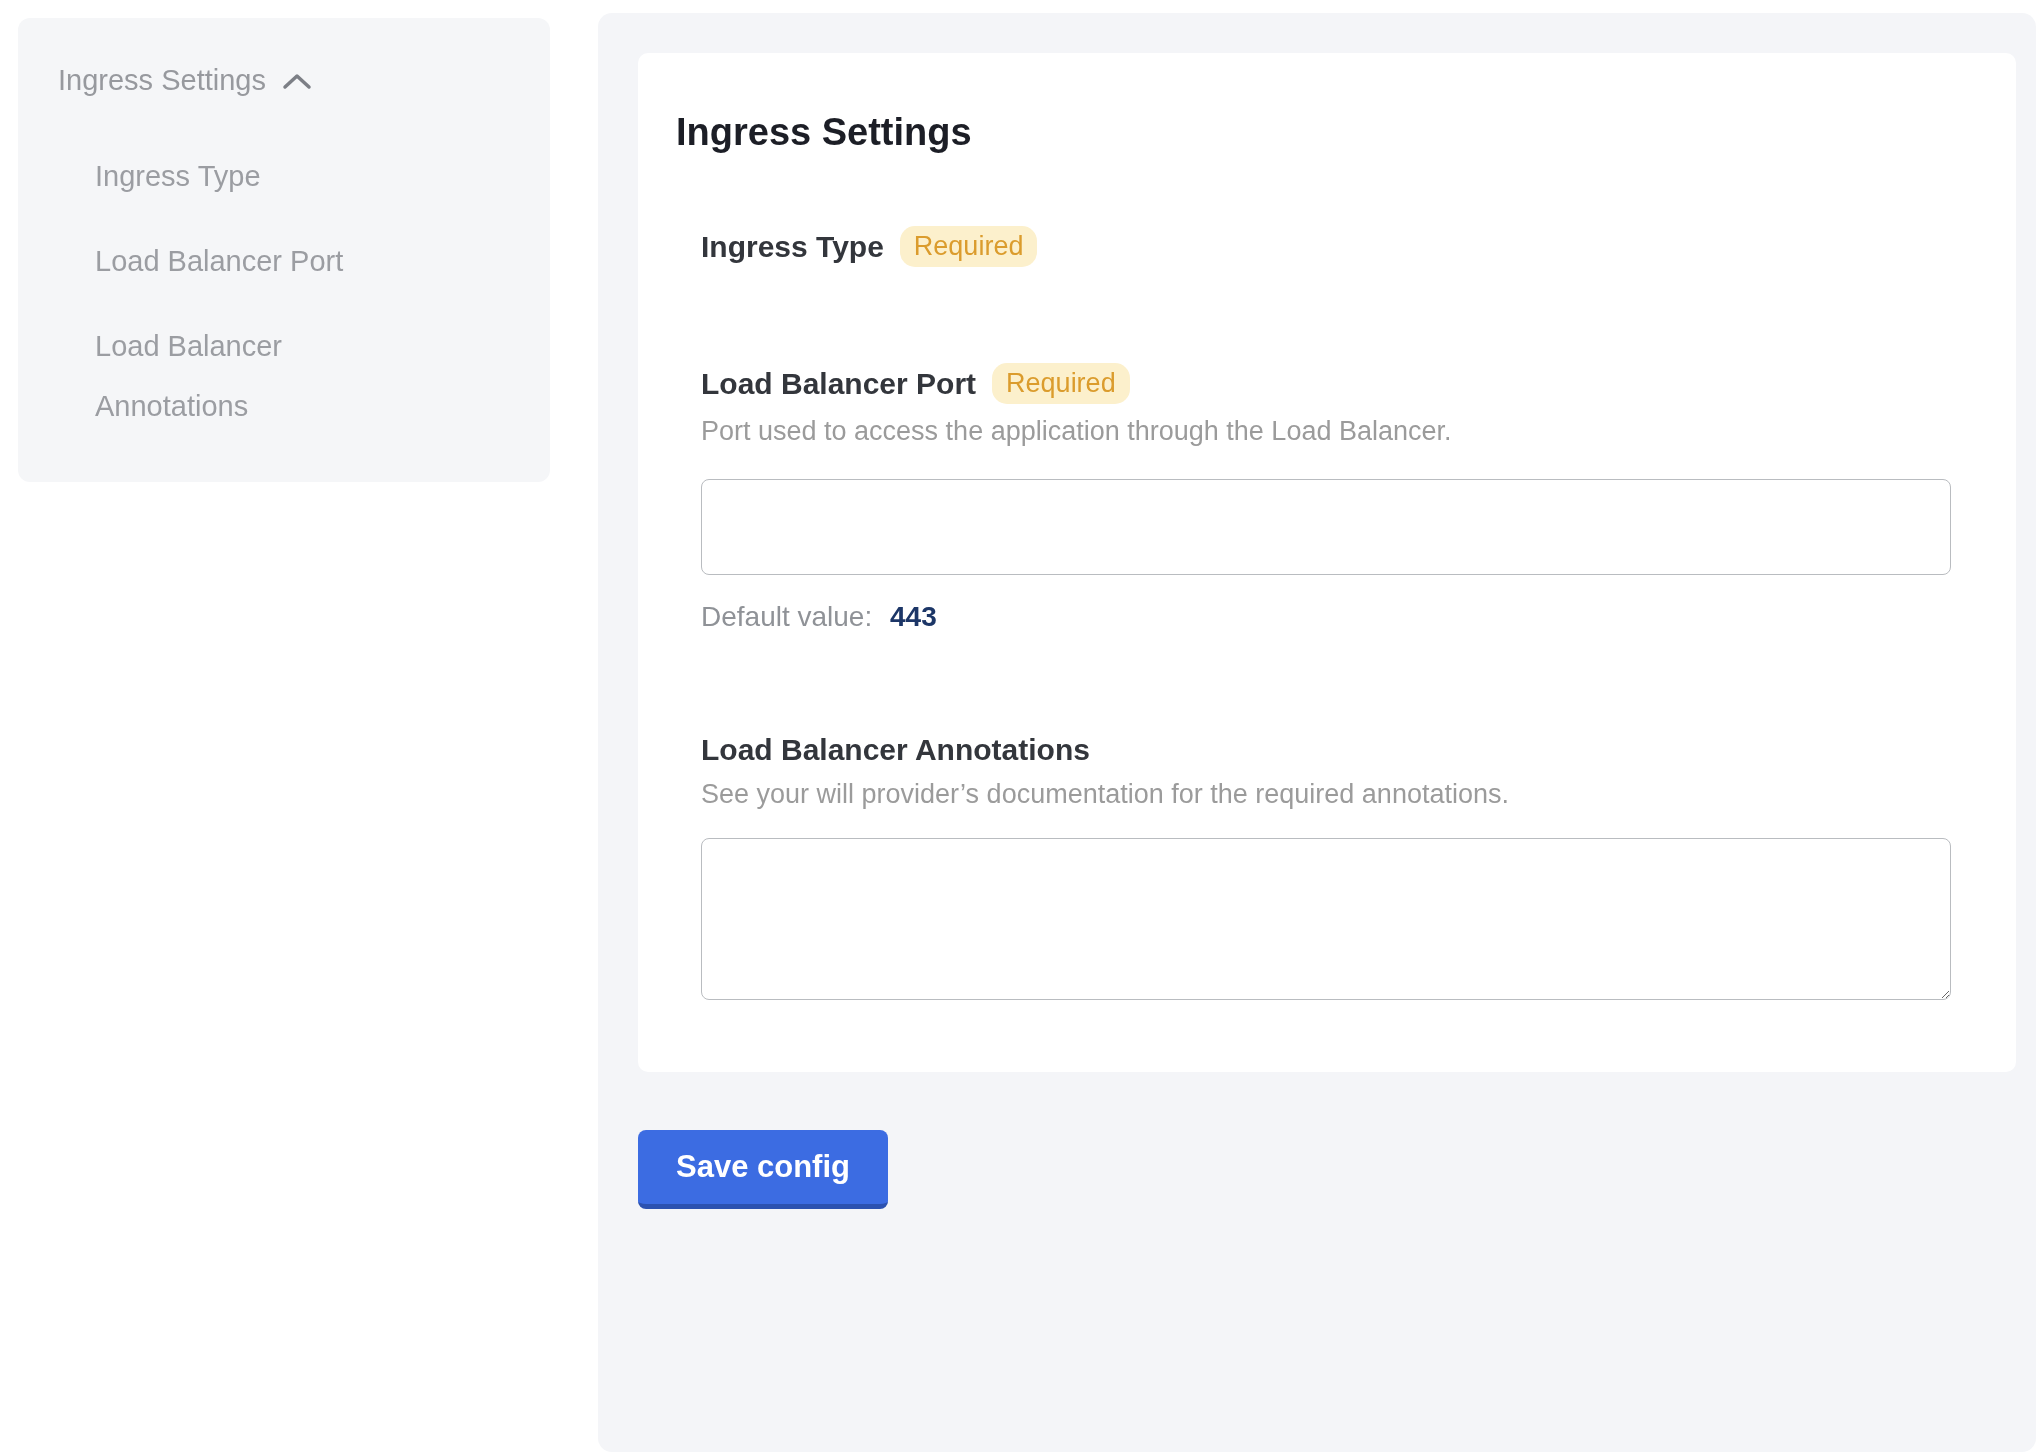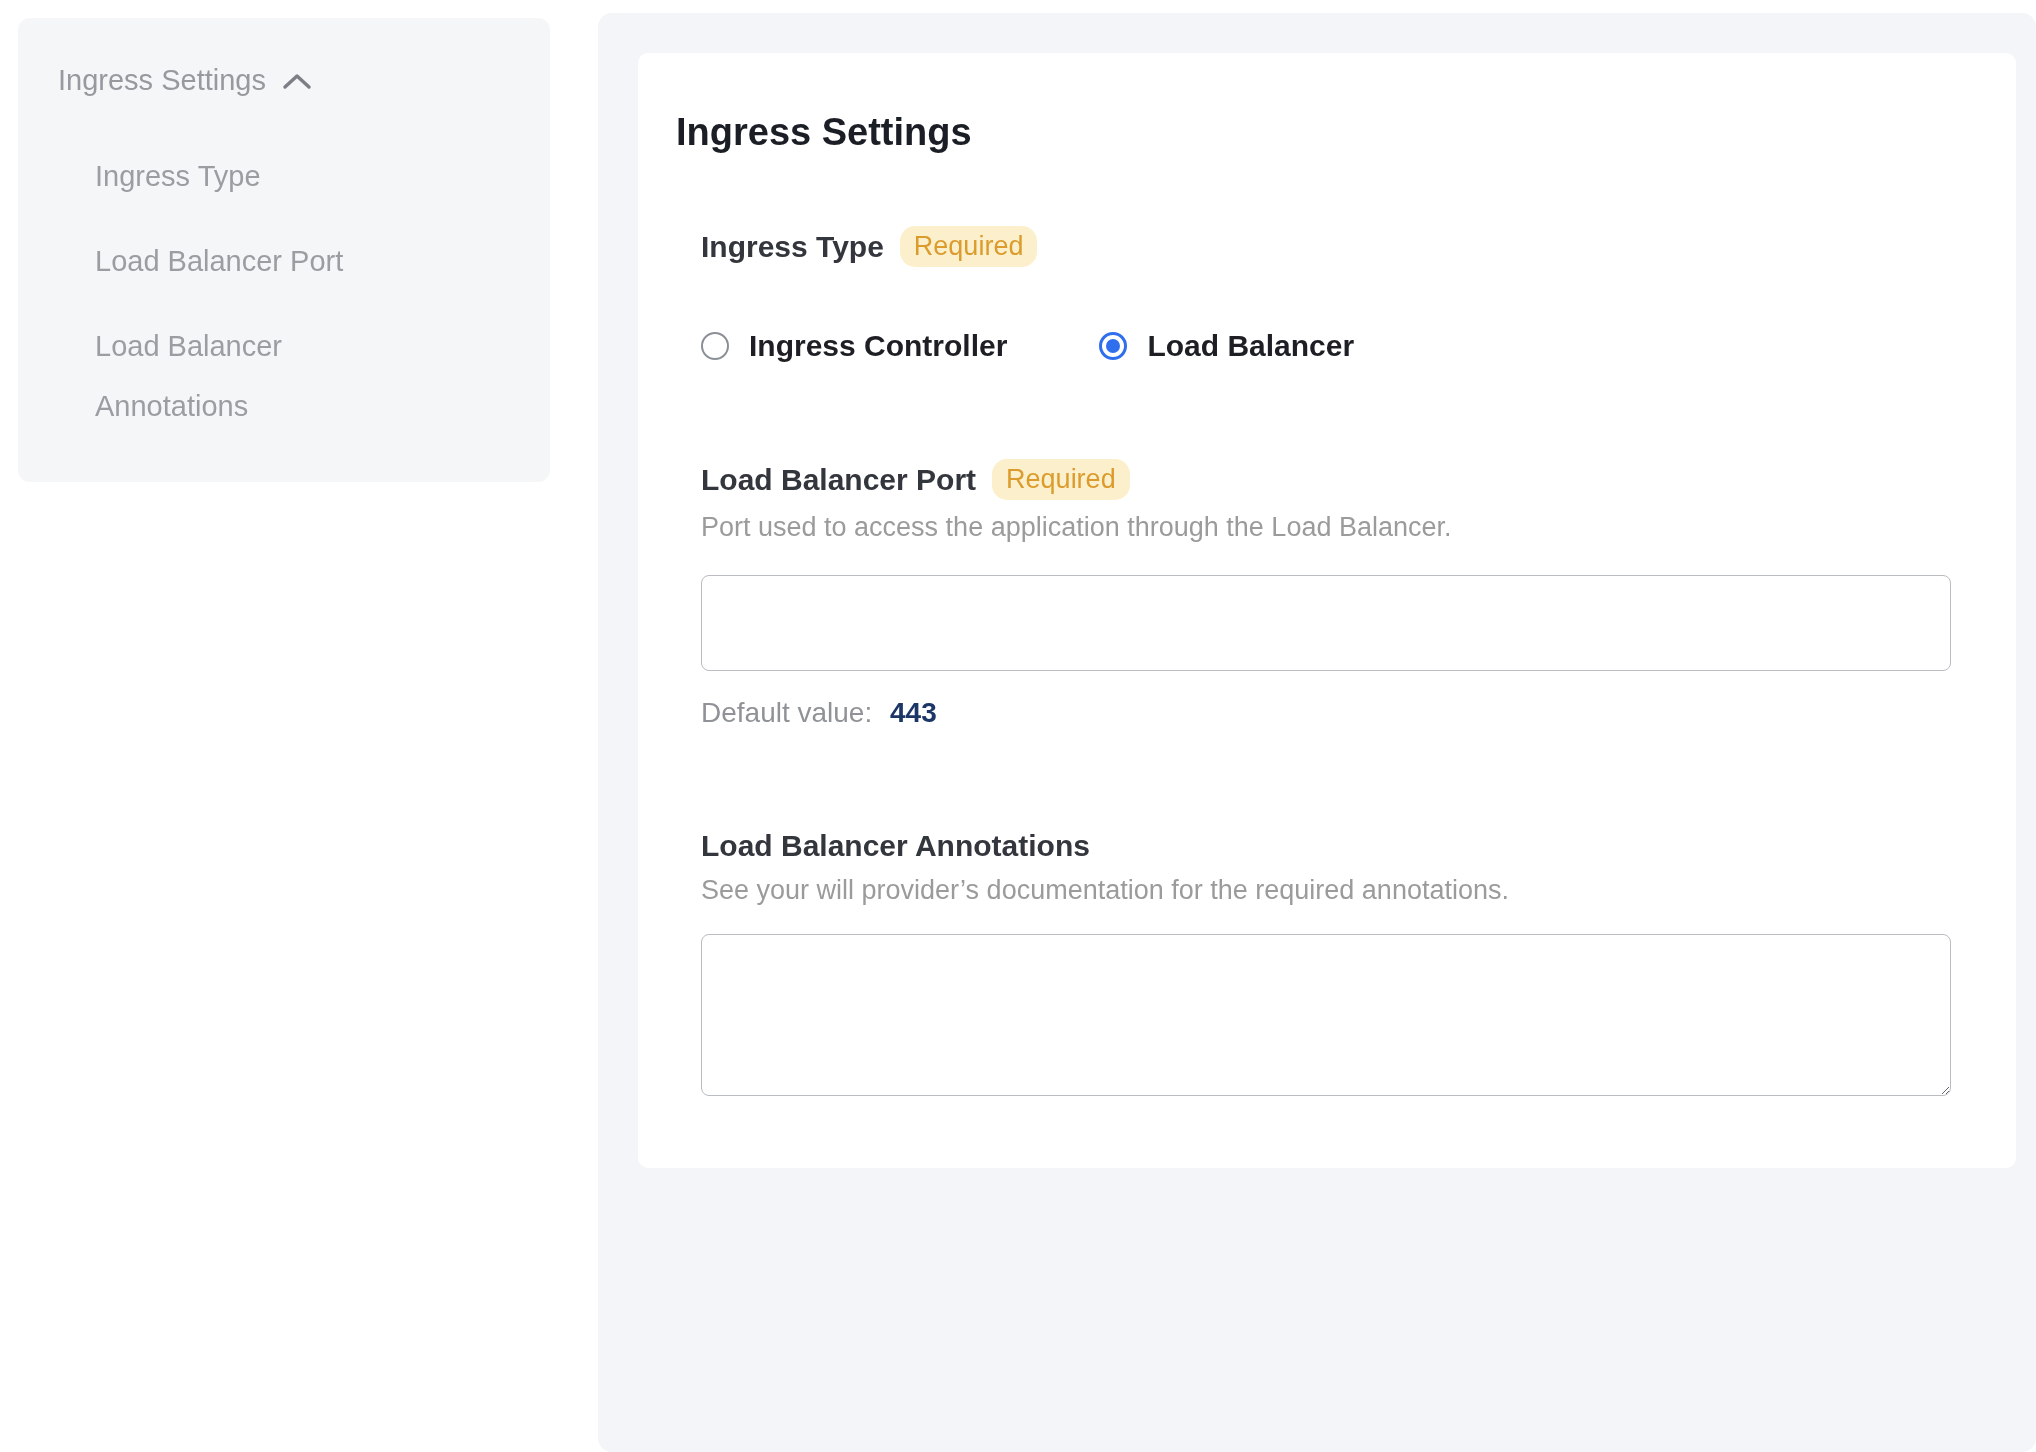--- a/index.html
+++ b/index.html
@@ -123,30 +123,20 @@
 
   <section class="card">
     <h1 class="card-title">Ingress Settings</h1>
 
     <div class="section section-1">
       <div class="section-label-row">
         <span class="section-label">Ingress Type</span>
         <span class="required-badge">Required</span>
       </div>
 
-      <div class="radio-row">
-        <div class="radio-option">
-          <span class="radio"></span>
-          <span class="radio-label">Ingress Controller</span>
-        </div>
-        <div class="radio-option">
-          <span class="radio checked"></span>
-          <span class="radio-label">Load Balancer</span>
-        </div>
-      </div>
     </div>
 
     <div class="section section-2">
       <div class="section-label-row">
         <span class="section-label">Load Balancer Port</span>
         <span class="required-badge">Required</span>
       </div>
       <div class="help-text">Port used to access the application through the Load Balancer.</div>
 
       <input type="text" class="text-input" value="" style="">
@@ -160,13 +150,14 @@
     <div class="section section-3">
       <div class="section-label-row">
         <span class="section-label">Load Balancer Annotations</span>
       </div>
       <div class="help-text">See your will provider’s documentation for the required annotations.</div>
 
       <textarea class="annotations-textarea" style=""></textarea>
     </div>
   </section>
 
+  <button class="save-button">Save config</button>
 </main>
 
 </body></html>

